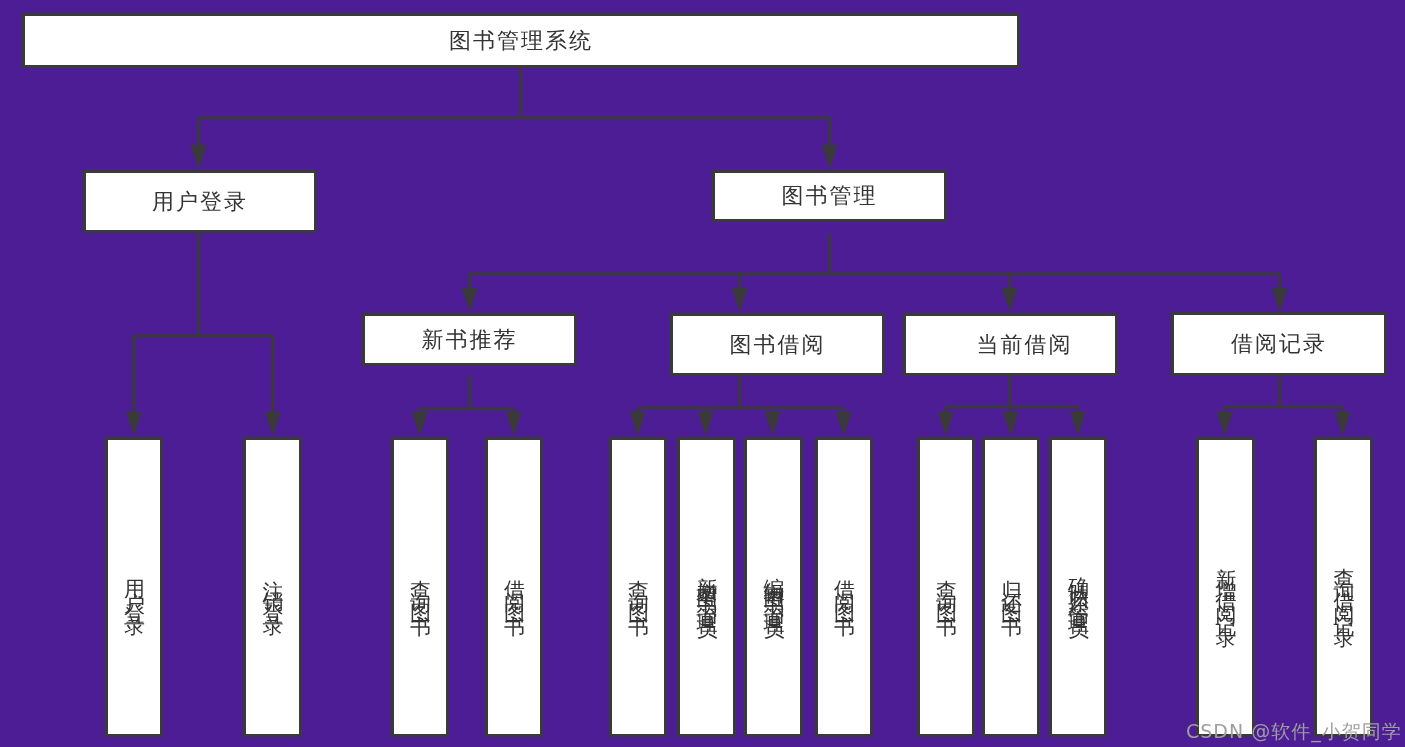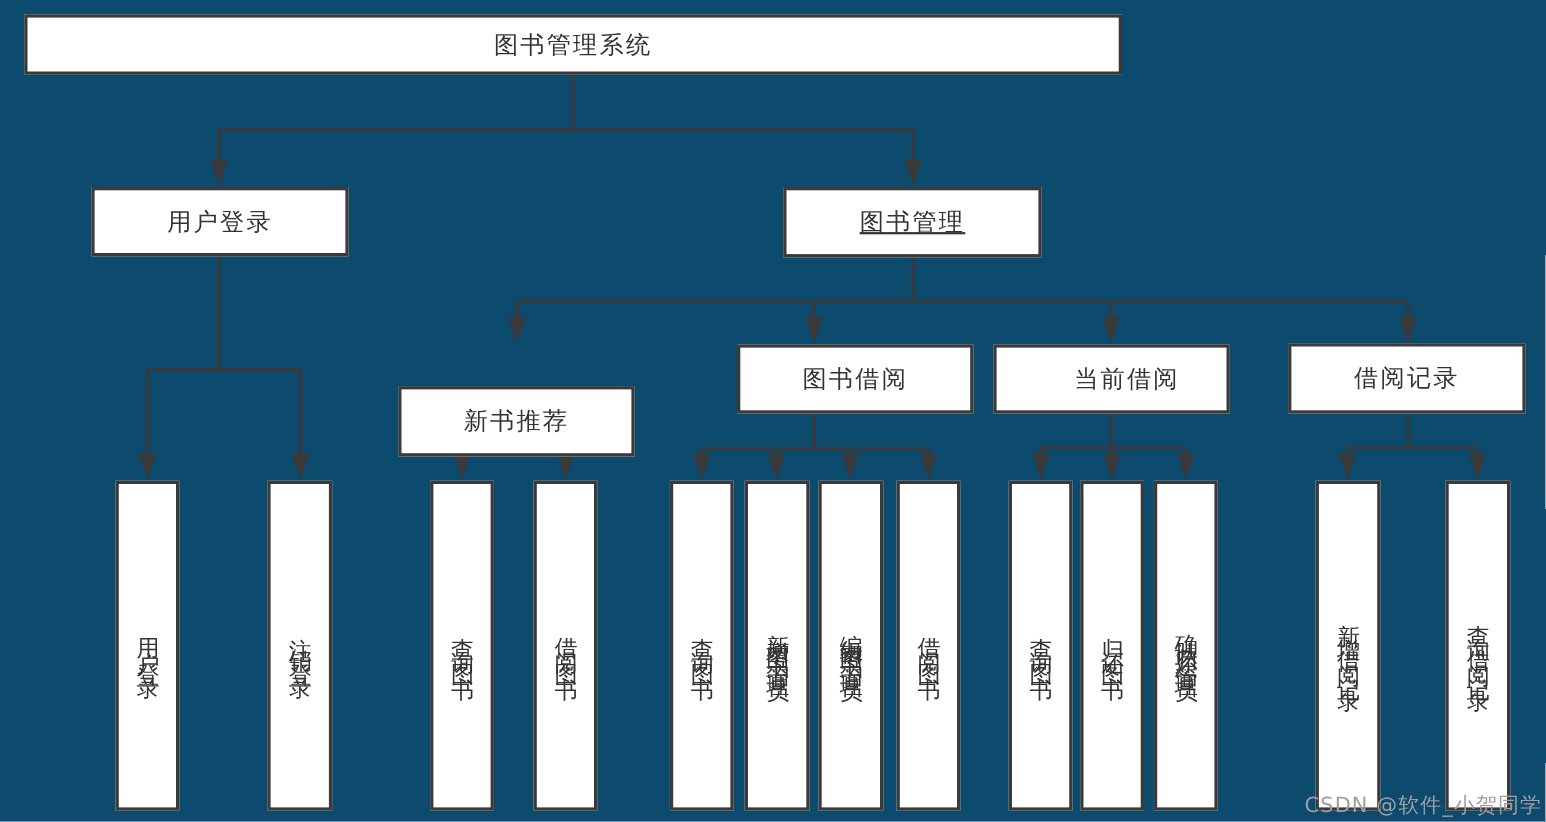--- a/index.html
+++ b/index.html
@@ -1,17 +1,17 @@
 <!DOCTYPE html>
 <html><head>
 <meta charset="utf-8">
 <style>
   html,body { margin:0; padding:0; background:#ffffff; }
   .stage {
-    position:relative; width:1405px; height:747px; background:#0c4a6e;
+    position:relative; width:1405px; height:747px; background:#4c1d95;
     font-family:"DejaVu Sans","Liberation Sans",sans-serif; color:#333333;
     overflow:hidden;
   }
   .box {
     position:absolute; box-sizing:border-box; background:#ffffff;
     border:3px solid #3a3a3a; display:flex; align-items:center; justify-content:center;
     z-index:2;
   }
   .hlabel { font-size:22px; letter-spacing:2px; color:#333333; white-space:nowrap; }
   .title .hlabel { font-size:22px; }
@@ -76,25 +76,25 @@
     </g>
   </svg>
 
   <div class="box title" style="left:22px; top:13px; width:998px; height:55px;">
     <span class="hlabel">图书管理系统</span>
   </div>
 
   <div class="box" style="left:83px; top:170px; width:234px; height:63px;">
     <span class="hlabel">用户登录</span>
   </div>
-  <div class="box" style="left:712px; top:170px; width:235px; height:64px;text-decoration:underline;">
+  <div class="box" style="left:712px; top:170px; width:235px; height:52px;">
     <span class="hlabel">图书管理</span>
   </div>
 
-  <div class="box" style="left:362px; top:313px; width:215px; height:64px;margin-top:38px;">
+  <div class="box" style="left:362px; top:313px; width:215px; height:53px;">
     <span class="hlabel">新书推荐</span>
   </div>
   <div class="box" style="left:670px; top:313px; width:215px; height:63px;">
     <span class="hlabel">图书借阅</span>
   </div>
   <div class="box" style="left:903px; top:313px; width:215px; height:63px;padding-left:28px;">
     <span class="hlabel">当前借阅</span>
   </div>
   <div class="box" style="left:1171px; top:312px; width:216px; height:64px;">
     <span class="hlabel">借阅记录</span>

